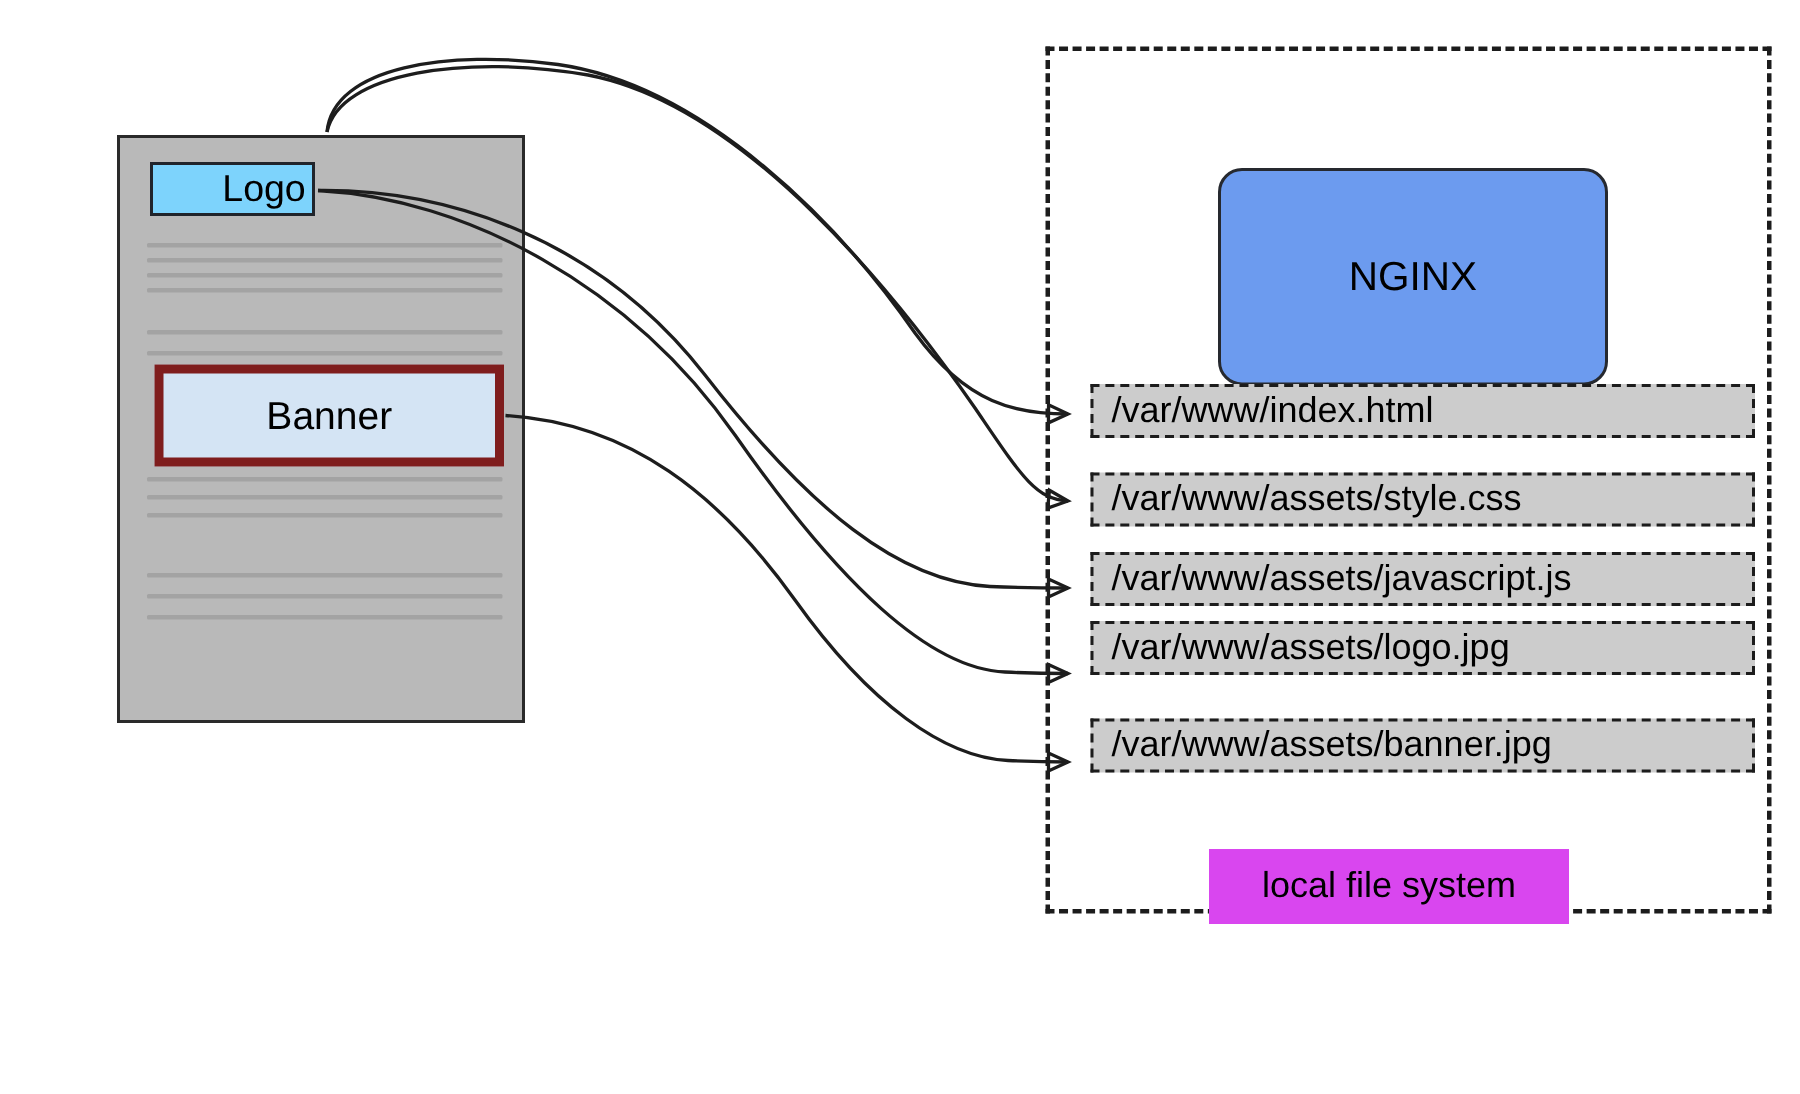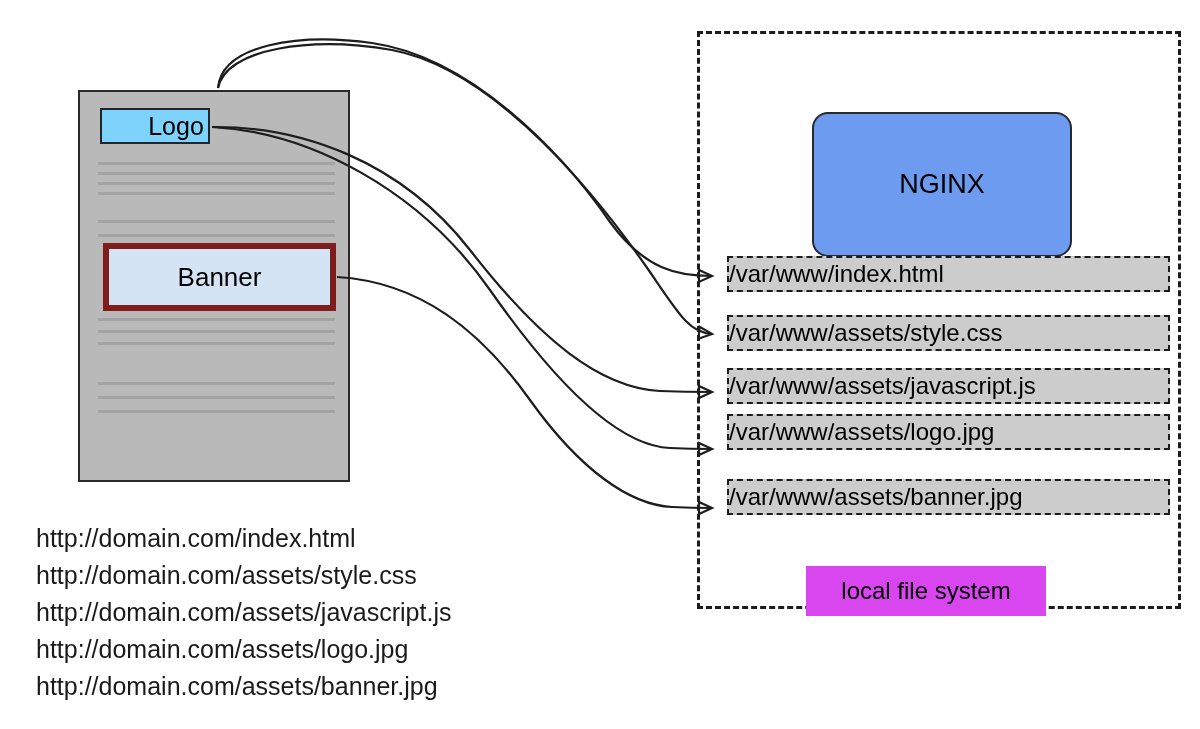--- a/index.html
+++ b/index.html
@@ -108,21 +108,21 @@
   .fs-file {
     position: absolute;
     left: 727px;
     width: 443px;
     height: 36px;
     background: #cccccc;
     border: 2px dashed #1c1c1c;
     box-sizing: border-box;
     display: flex;
     align-items: center;
-    padding-left: 0;
+    padding-left: 12px;
     font-size: 24px;
     color: #000;
     z-index: 4;
   }
   .fs-label {
     position: absolute;
     left: 806px;
     top: 566px;
     width: 240px;
     height: 50px;
@@ -195,27 +195,20 @@
   <div id="fs-files-host">
       <div class="fs-file" style="top: 256px;">/var/www/index.html</div>
       <div class="fs-file" style="top: 315px;">/var/www/assets/style.css</div>
       <div class="fs-file" style="top: 368px;">/var/www/assets/javascript.js</div>
       <div class="fs-file" style="top: 414px;">/var/www/assets/logo.jpg</div>
       <div class="fs-file" style="top: 479px;">/var/www/assets/banner.jpg</div>
     </div>
 
   <div class="fs-label">local file system</div>
 
-  <div class="url-list" id="url-list-host">
-      <div class="url-row">http://domain.com/index.html</div>
-      <div class="url-row">http://domain.com/assets/style.css</div>
-      <div class="url-row">http://domain.com/assets/javascript.js</div>
-      <div class="url-row">http://domain.com/assets/logo.jpg</div>
-      <div class="url-row">http://domain.com/assets/banner.jpg</div>
-    </div>
 
   <svg id="connectors" viewBox="0 0 1200 729">
       <path d="M 218,88 C 222,44 300,33 372,43 C 470,57 560,150 610,222 C 645,270 678,276 712,276"></path>
       <path d="M 0,0 L -13,-6 L -13,6 Z" fill="#1d1d1d" stroke="none" transform="translate(712,276) rotate(0.42883167637256286)"></path>
       <path d="M 218,88 C 226,48 312,36 392,50 C 498,70 600,200 650,272 C 680,316 690,333 712,334"></path>
       <path d="M 0,0 L -13,-6 L -13,6 Z" fill="#1d1d1d" stroke="none" transform="translate(712,334) rotate(5.39615467725294)"></path>
       <path d="M 212,127 C 300,126 400,160 470,250 C 540,340 600,388 660,391 C 685,392 698,392 712,392"></path>
       <path d="M 0,0 L -13,-6 L -13,6 Z" fill="#1d1d1d" stroke="none" transform="translate(712,392) rotate(0.02141947223932253)"></path>
       <path d="M 212,127 C 310,132 420,190 490,290 C 560,390 620,446 670,448 C 690,449 700,449 712,449"></path>
       <path d="M 0,0 L -13,-6 L -13,6 Z" fill="#1d1d1d" stroke="none" transform="translate(712,449) rotate(0.025353660544249167)"></path>

